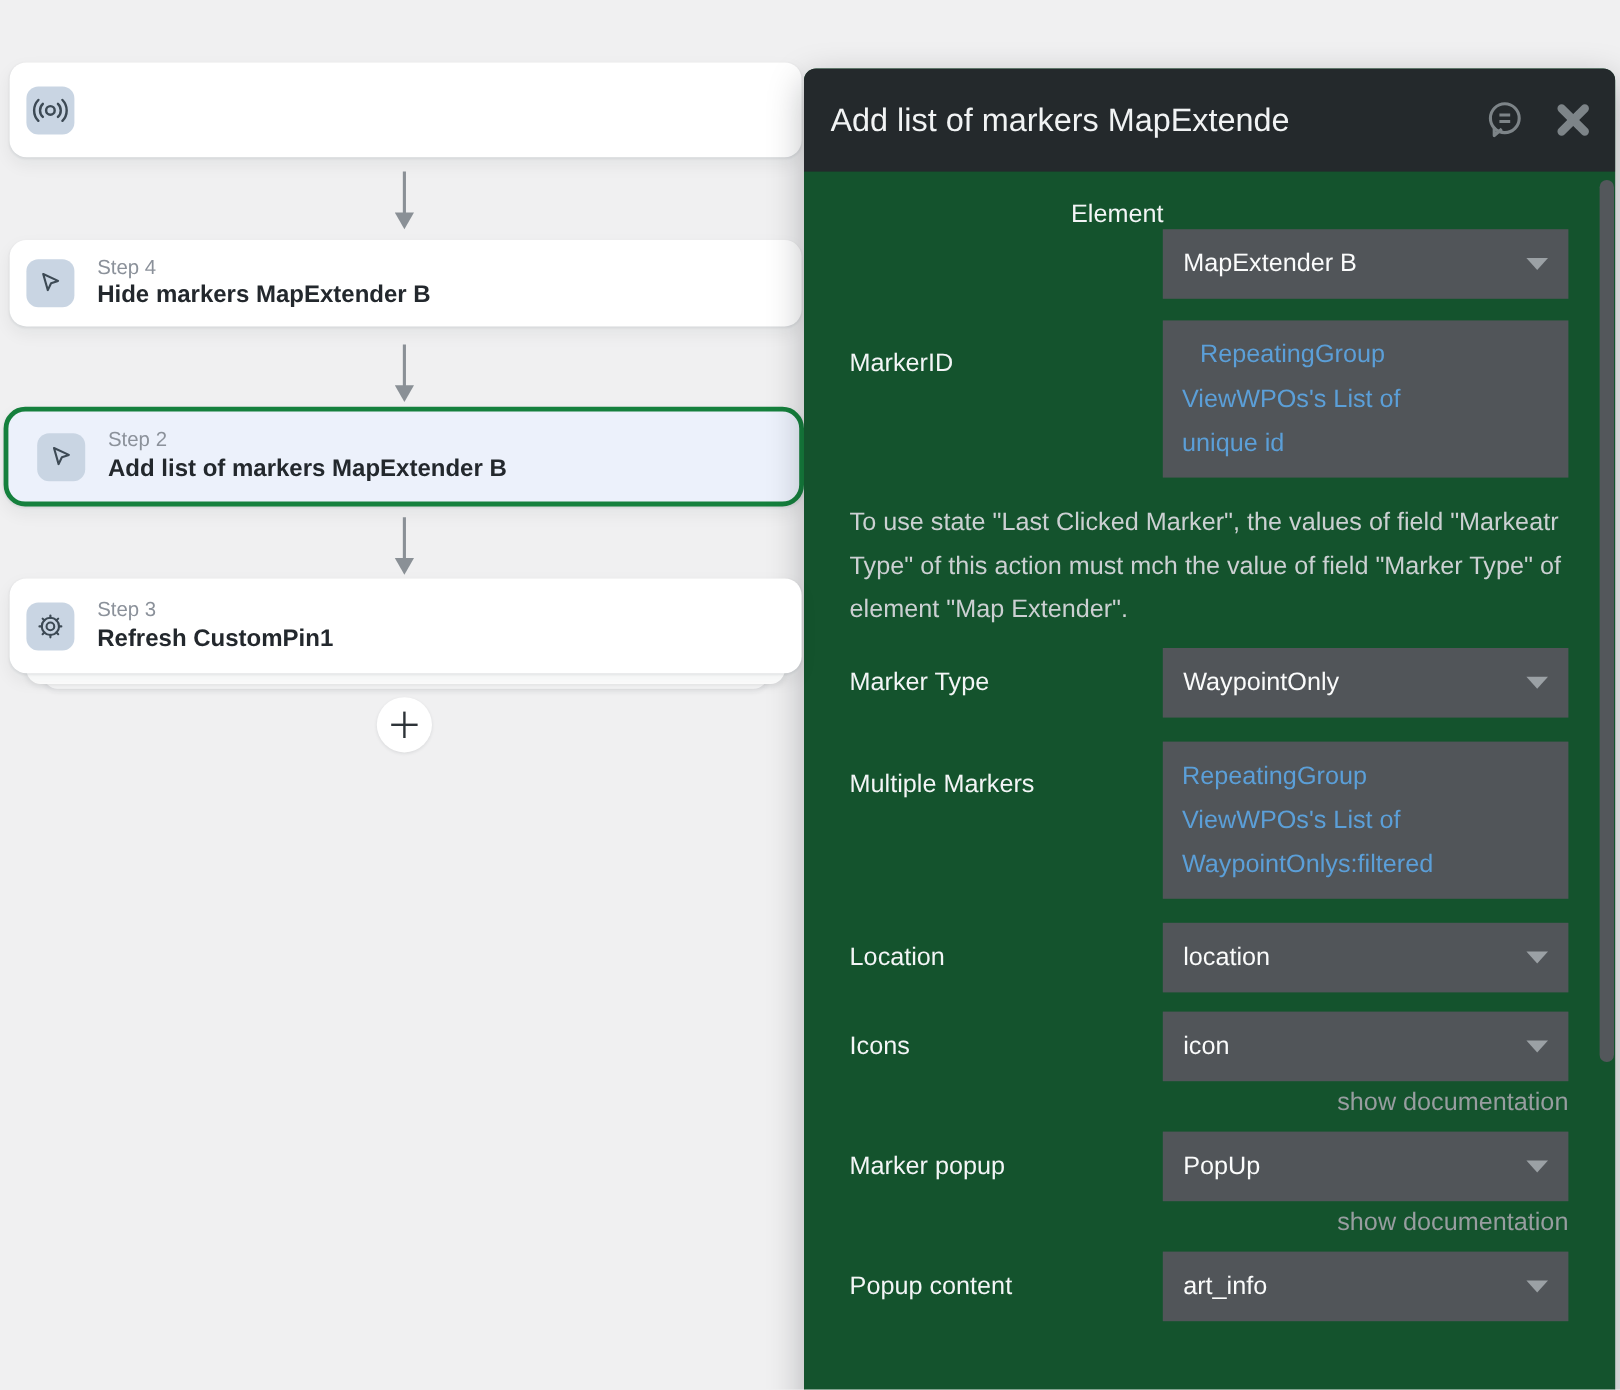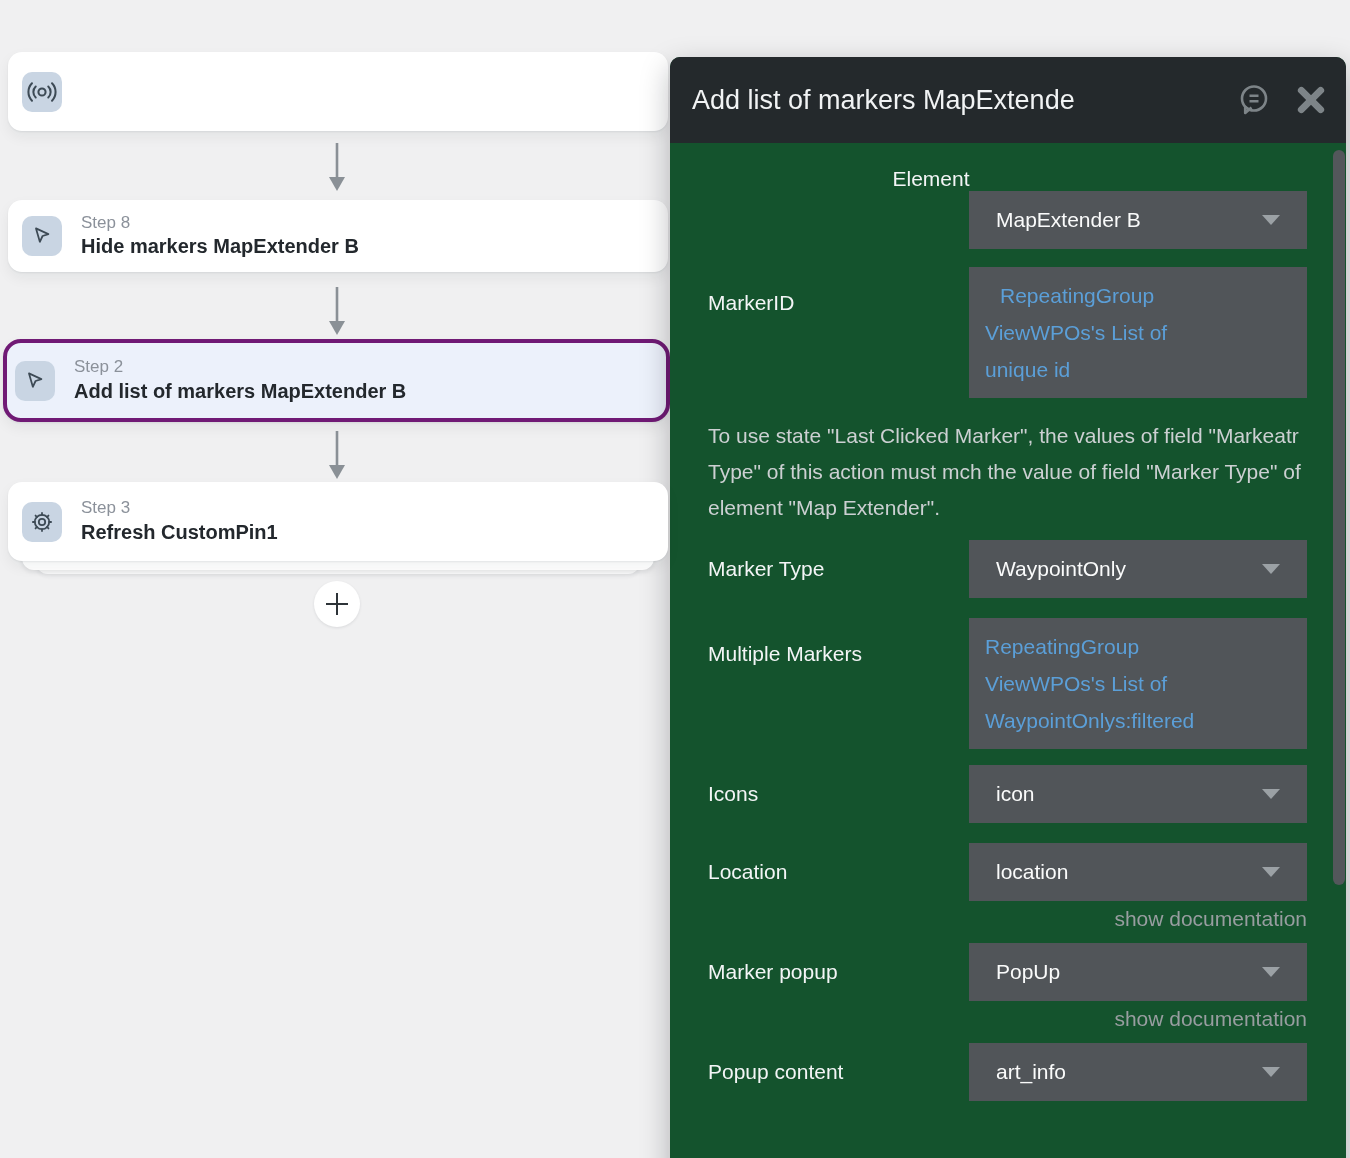--- a/index.html
+++ b/index.html
@@ -10,21 +10,21 @@
   }
   
   .card{
     position:absolute;left:8px;width:660px;box-sizing:border-box;
     background:#ffffff;border-radius:14px;
     box-shadow:0 1px 2px rgba(20,30,40,.07),0 6px 14px rgba(20,30,40,.06);
     display:flex;align-items:center;padding-left:14px;
   }
   .card.selected{
     left:3px;width:667px;background:#ecf1fb;
-    border:4px solid #701a75;border-radius:18px;padding-left:8px;
+    border:4px solid #15803d;border-radius:18px;padding-left:24px;
   }
   .icon-box{
     width:40px;height:40px;border-radius:10px;background:#c9d5e3;
     display:flex;align-items:center;justify-content:center;flex:none;
   }
   .card-texts{margin-left:19px;display:flex;flex-direction:column;gap:3px;}
   .card-kind{font-size:17px;color:#8b919a;line-height:1.1;}
   .card-title{font-size:20px;font-weight:bold;color:#23282d;line-height:1.15;}
   .flow-arrow{position:absolute;left:325px;width:24px;height:52px;}
   .stack-layer{position:absolute;background:#ffffff;border-radius:12px;
@@ -52,21 +52,21 @@
   .header-icon{flex:none;cursor:pointer;}
   .comment-ic{margin-right:24px;}
   .panel-body{position:relative;padding:0 39px 0 38px;}
   .field-row{display:flex;}
   .field-row.center{align-items:center;}
   .field-row.top .field-label{padding-top:24px;}
   .field-label{width:230px;flex:none;font-size:21px;color:#f3f5f6;}
   .field-control{margin-left:auto;width:338px;box-sizing:border-box;}
   .dropdown{
     height:58px;background:#515559;display:flex;align-items:center;
-    justify-content:space-between;padding:0 27px;cursor:pointer;
+    justify-content:space-between;padding:0 17px;cursor:pointer;
   }
   .dropdown-value{font-size:21px;color:#fafbfb;}
   .caret{width:0;height:0;border-left:9px solid transparent;
     border-right:9px solid transparent;border-top:10px solid #9ba1a5;flex:none;}
   .expr-box{
     background:#515559;padding:10px 16px;cursor:pointer;
     font-size:21px;line-height:37px;color:#5b9fd8;
   }
   .expr-box.indent-first .expr-line:first-child{text-indent:15px;}
   .panel-note{
@@ -100,21 +100,21 @@
     <path d="M4 36 L12 50 L20 36 Z" fill="#8a9096"></path>
   </svg>
 
   <div class="card" style="top:200px;height:72px;">
     <div class="icon-box">
       <svg width="32" height="32" viewBox="0 0 40 40" fill="none" stroke="#3d4a55" stroke-width="2.2" stroke-linejoin="round">
         <path d="M12.5 10.5 L28 17.6 L20.7 20.0 L17.3 27.2 Z"></path>
       </svg>
     </div>
     <div class="card-texts">
-      <span class="card-kind">Step 8</span>
+      <span class="card-kind">Step 4</span>
       <span class="card-title">Hide markers MapExtender B</span>
     </div>
   </div>
 
   <svg class="flow-arrow" style="top:285px;" viewBox="0 0 24 52">
     <line x1="12" y1="2" x2="12" y2="38" stroke="#8a9096" stroke-width="2.6"></line>
     <path d="M4 36 L12 50 L20 36 Z" fill="#8a9096"></path>
   </svg>
 
   <div class="card selected" style="top:339px;height:83px;">
@@ -217,39 +217,39 @@
       <span class="field-label">Multiple Markers</span>
       <div class="field-control">
         <div class="expr-box">
           <div class="expr-line">RepeatingGroup</div>
           <div class="expr-line">ViewWPOs's List of</div>
           <div class="expr-line">WaypointOnlys:filtered</div>
         </div>
       </div>
     </div>
 
+    <div class="field-row center" style="margin-top:20px;">
+      <span class="field-label">Location</span>
+      <div class="field-control">
+        <div class="dropdown">
+          <span class="dropdown-value">location</span>
+          <span class="caret"></span>
+        </div>
+      </div>
+    </div>
+
     <div class="field-row center" style="margin-top:16px;">
       <span class="field-label">Icons</span>
       <div class="field-control">
         <div class="dropdown">
           <span class="dropdown-value">icon</span>
           <span class="caret"></span>
         </div>
       </div>
     </div>
-
-    <div class="field-row center" style="margin-top:20px;">
-      <span class="field-label">Location</span>
-      <div class="field-control">
-        <div class="dropdown">
-          <span class="dropdown-value">location</span>
-          <span class="caret"></span>
-        </div>
-      </div>
-    </div>
     <div class="doc-link">show documentation</div>
 
     <div class="field-row center" style="margin-top:12px;">
       <span class="field-label">Marker popup</span>
       <div class="field-control">
         <div class="dropdown">
           <span class="dropdown-value">PopUp</span>
           <span class="caret"></span>
         </div>
       </div>

